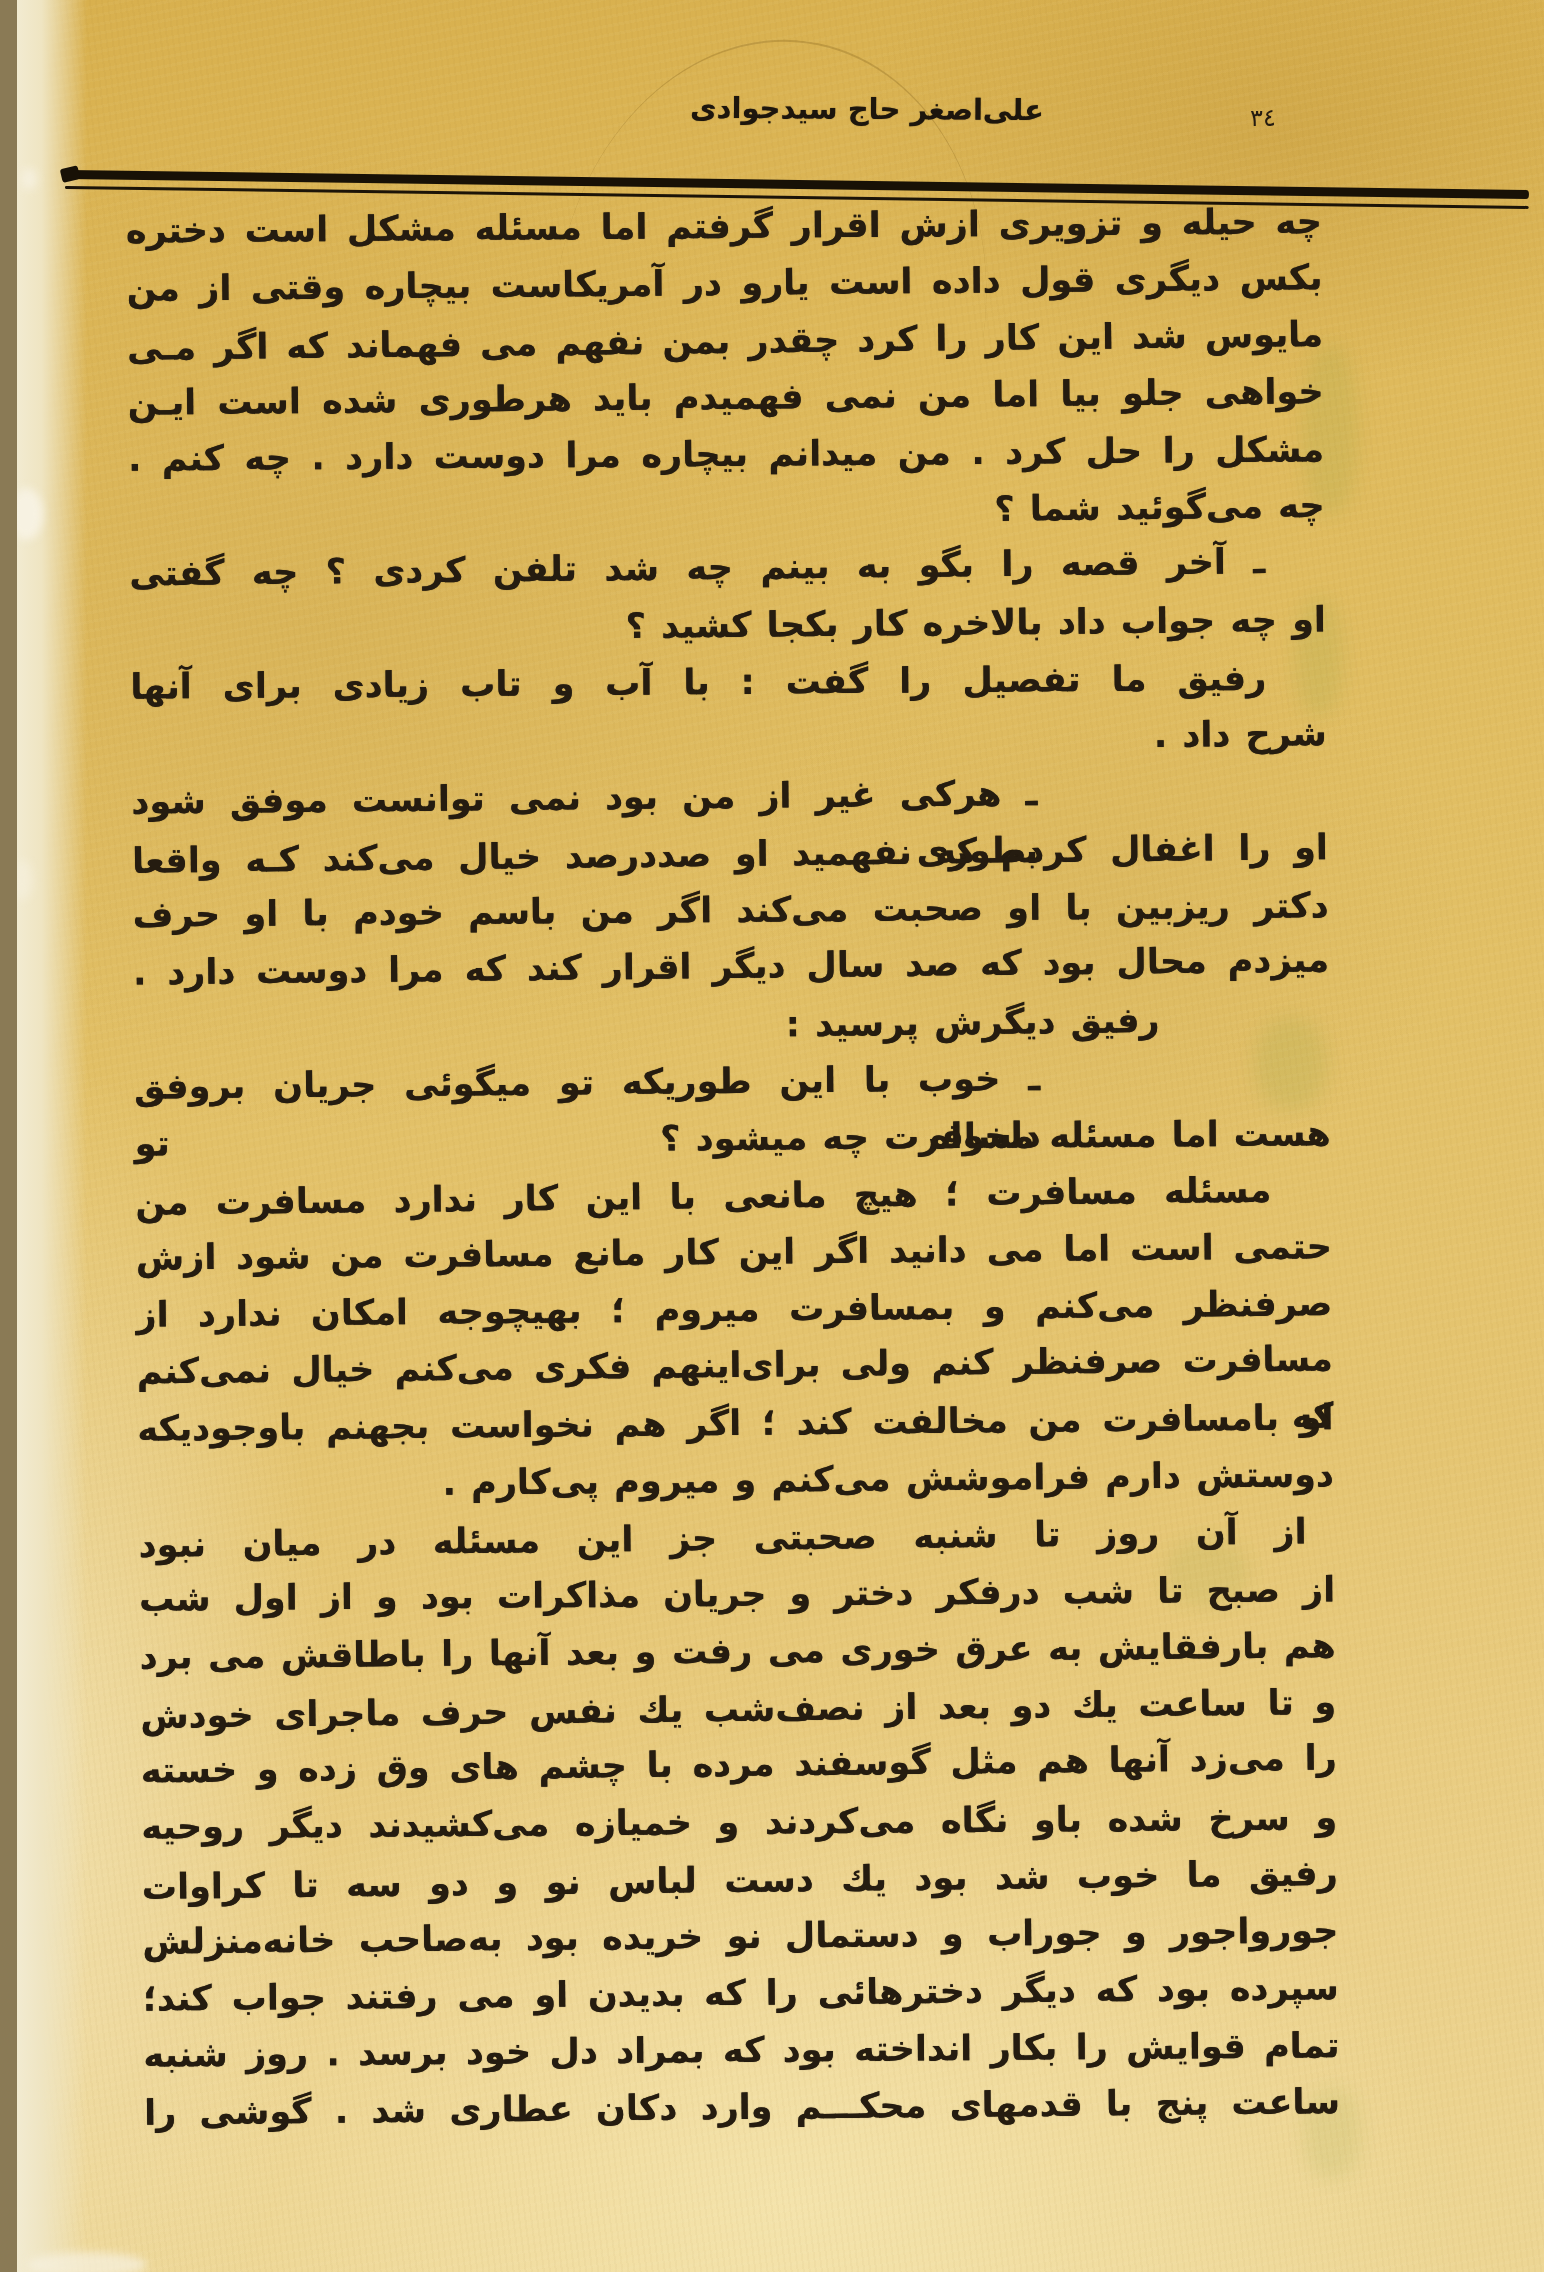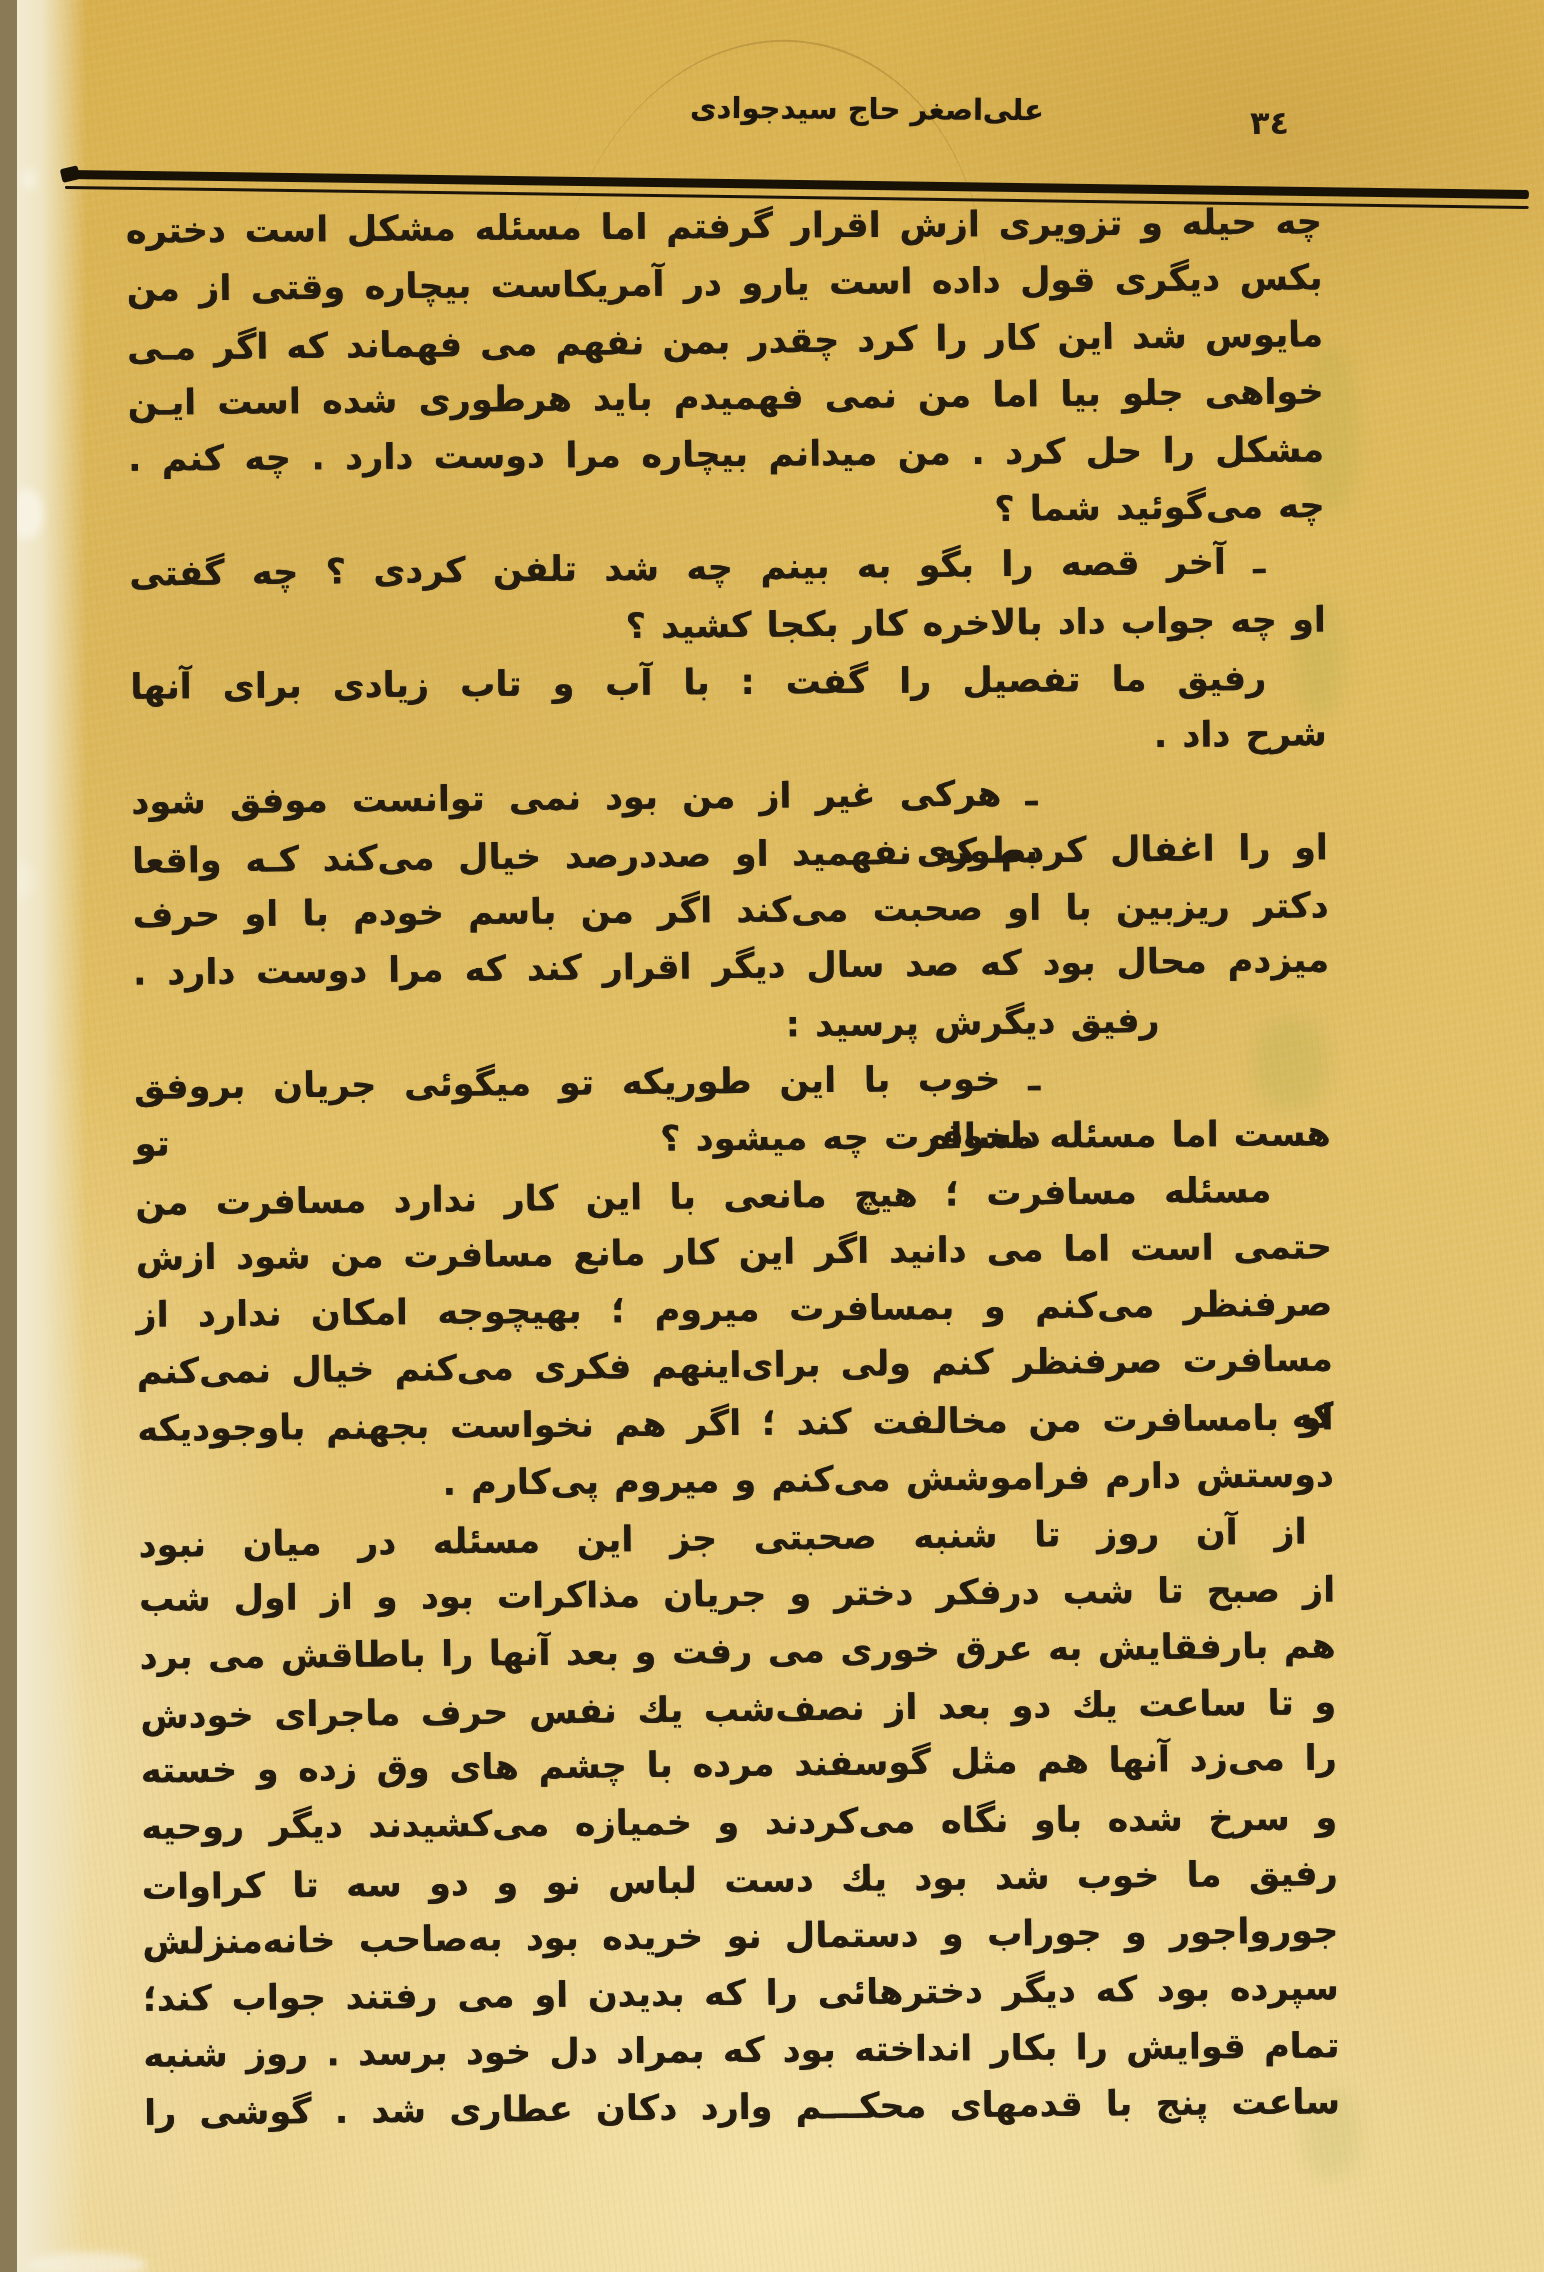--- a/index.html
+++ b/index.html
@@ -48,21 +48,21 @@
 
   .running-title{
     position:absolute;left:600px;top:92px;width:500px;
     text-align:center;direction:rtl;
     font-weight:bold;font-size:29px;color:#1d160d;
     transform:rotate(0.4deg);
     text-shadow:0 0 1px rgba(30,22,10,.7);
   }
   .page-number{
     position:absolute;left:1233px;top:104px;
-    font-weight:bold;font-size:32px;color:#241b10;direction:rtl;
+    font-weight:normal;font-size:24px;color:#241b10;direction:rtl;
   }
   .rule{
     position:absolute;left:48px;top:170px;width:1464px;
     transform:rotate(0.78deg);transform-origin:left center;
   }
   .rule-thick{height:9px;background:#181106;border-radius:3px/4px;}
   .rule-thin{height:3px;background:#1c1408;margin-top:7px;border-radius:2px;}
   .rule-blob{position:absolute;left:-4px;top:-3px;width:18px;height:14px;background:#181106;border-radius:3px;transform:rotate(-14deg);}
 
   .body-text{

